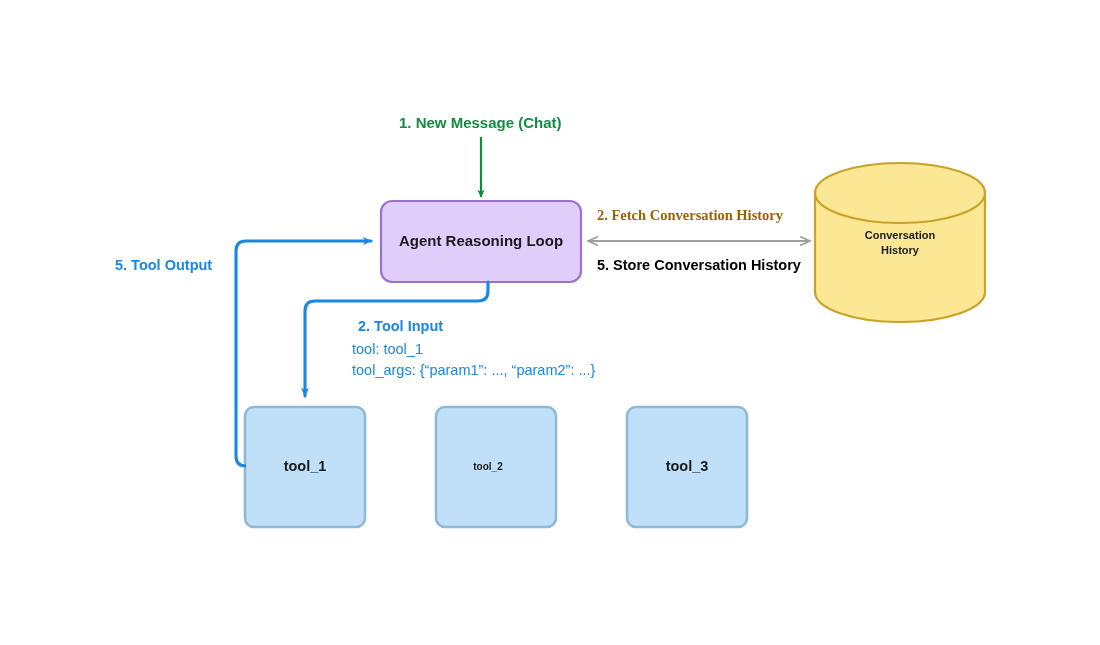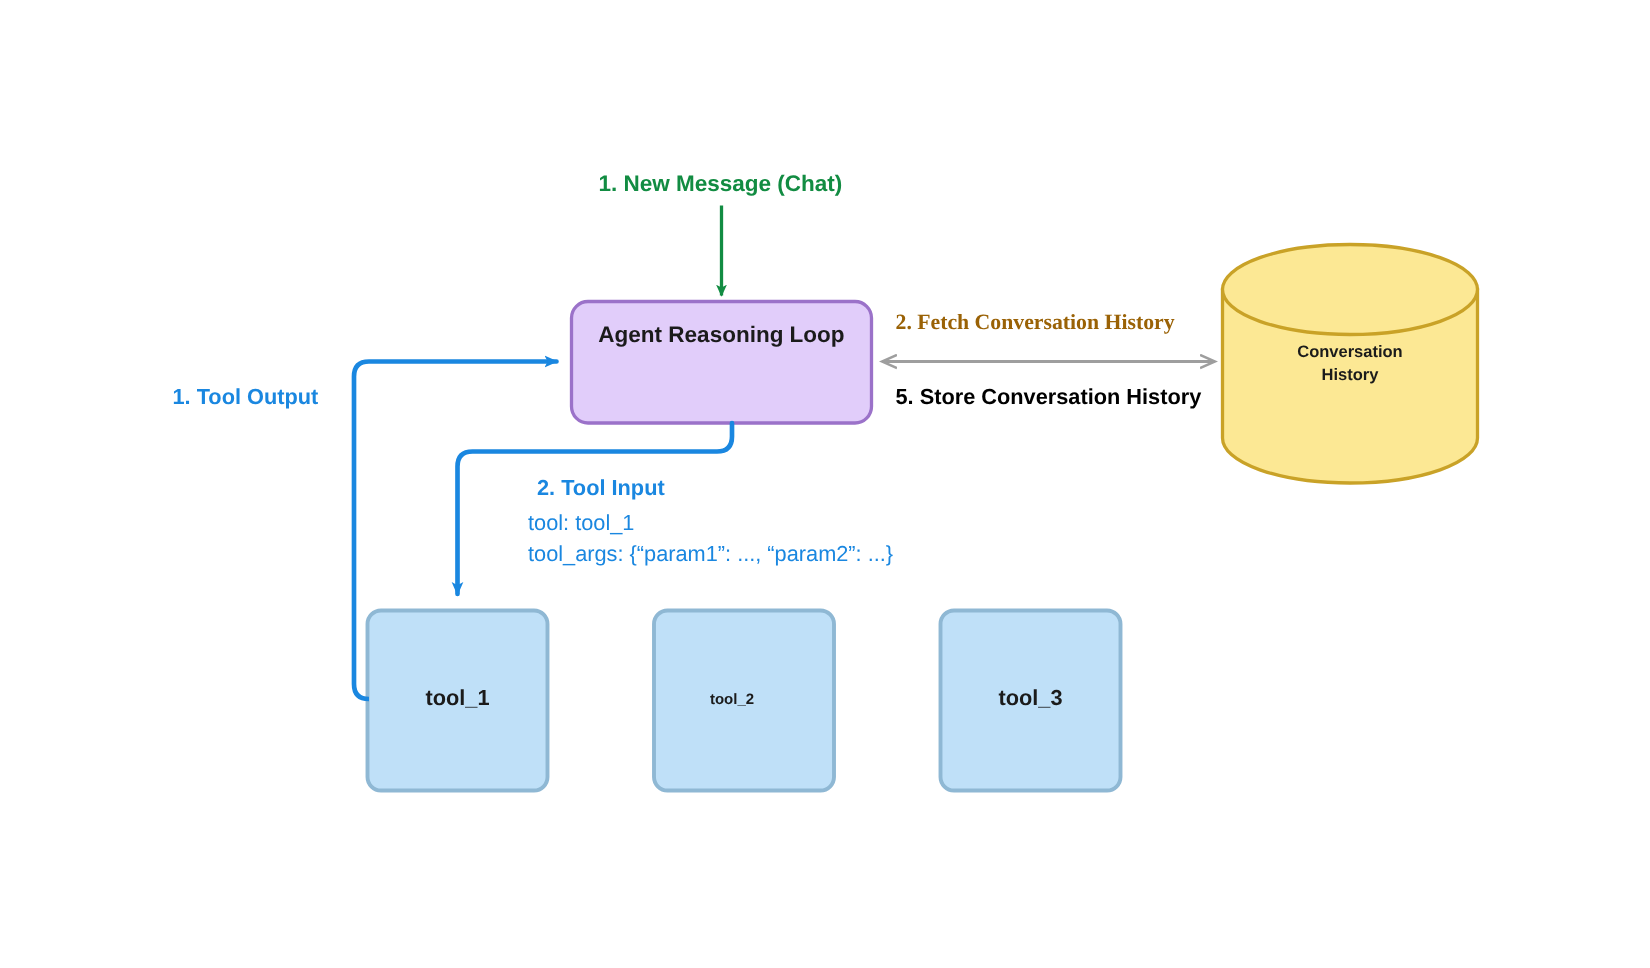--- a/index.html
+++ b/index.html
@@ -84,21 +84,21 @@
     color: #1a87e0;
   }
   #lbl-tool-line2 {
     left: 352px;
     top: 362px;
     font-size: 14.5px;
     color: #1a87e0;
   }
   #label-agent {
     left: 381px;
-    top: 184px;
+    top: 201px;
     width: 200px;
     height: 81px;
     font-size: 15px;
   }
   #label-db {
     left: 815px;
     top: 170px;
     width: 170px;
     height: 145px;
     font-size: 11px;
@@ -194,21 +194,21 @@
   <div class="node-label" id="label-tool1">tool_1</div>
   <div class="node-label" id="label-tool2">tool_2</div>
   <div class="node-label" id="label-tool3">tool_3</div>
 
   <div class="edge-label" id="lbl-new-message">1. New Message (Chat)</div>
 
   <div class="edge-label" id="lbl-fetch">2. Fetch Conversation History</div>
 
   <div class="edge-label" id="lbl-store">5. Store Conversation History</div>
 
-  <div class="edge-label" id="lbl-tool-output">1. Tool Output</div>
+  <div class="edge-label" id="lbl-tool-output">5. Tool Output</div>
 
   <div class="edge-label" id="lbl-tool-input">2. Tool Input</div>
 
   <div class="plain-line" id="lbl-tool-line1">tool: tool_1</div>
 
   <div class="plain-line" id="lbl-tool-line2">tool_args: {“param1”: ..., “param2”: ...}</div>
 
 </div>
 
 </body></html>

